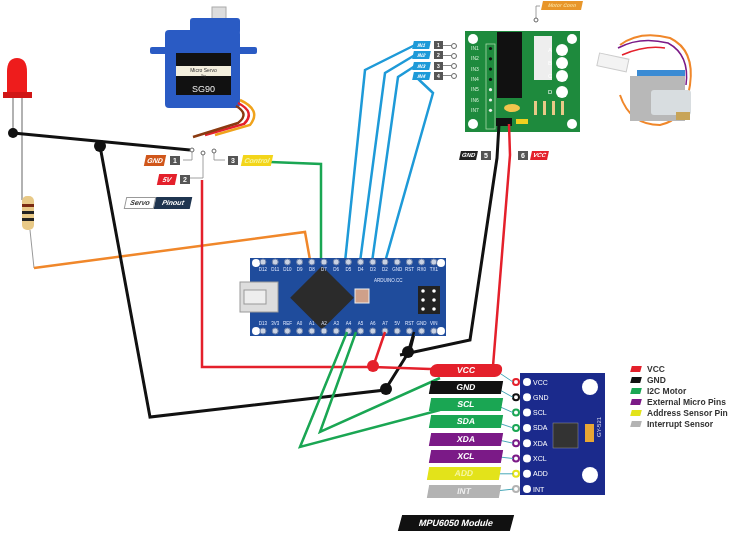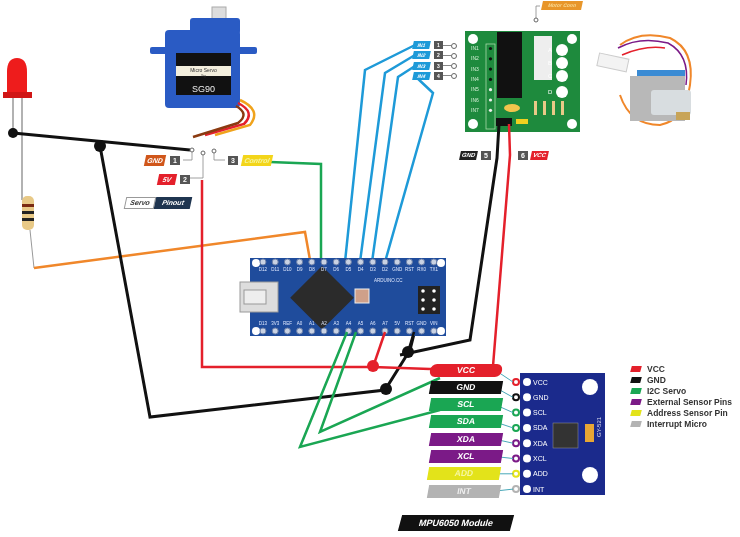--- a/index.html
+++ b/index.html
@@ -334,29 +334,29 @@
     <div class="legend-row">
       <span class="legend-swatch" style="background: rgb(228, 32, 43);"></span>
       <span>VCC</span>
     </div>
     <div class="legend-row">
       <span class="legend-swatch" style="background: rgb(17, 17, 17);"></span>
       <span>GND</span>
     </div>
     <div class="legend-row">
       <span class="legend-swatch" style="background: rgb(26, 166, 83);"></span>
-      <span>I2C Servo</span>
+      <span>I2C Motor</span>
     </div>
     <div class="legend-row">
       <span class="legend-swatch" style="background: rgb(123, 26, 135);"></span>
-      <span>External Sensor Pins</span>
+      <span>External Micro Pins</span>
     </div>
     <div class="legend-row">
       <span class="legend-swatch" style="background: rgb(227, 227, 26);"></span>
       <span>Address Sensor Pin</span>
     </div>
     <div class="legend-row">
       <span class="legend-swatch" style="background: rgb(179, 179, 179);"></span>
-      <span>Interrupt Micro</span>
+      <span>Interrupt Sensor</span>
     </div>
   </div>
 
 <div class="caption">MPU6050 Module</div>
 
 </body></html>

